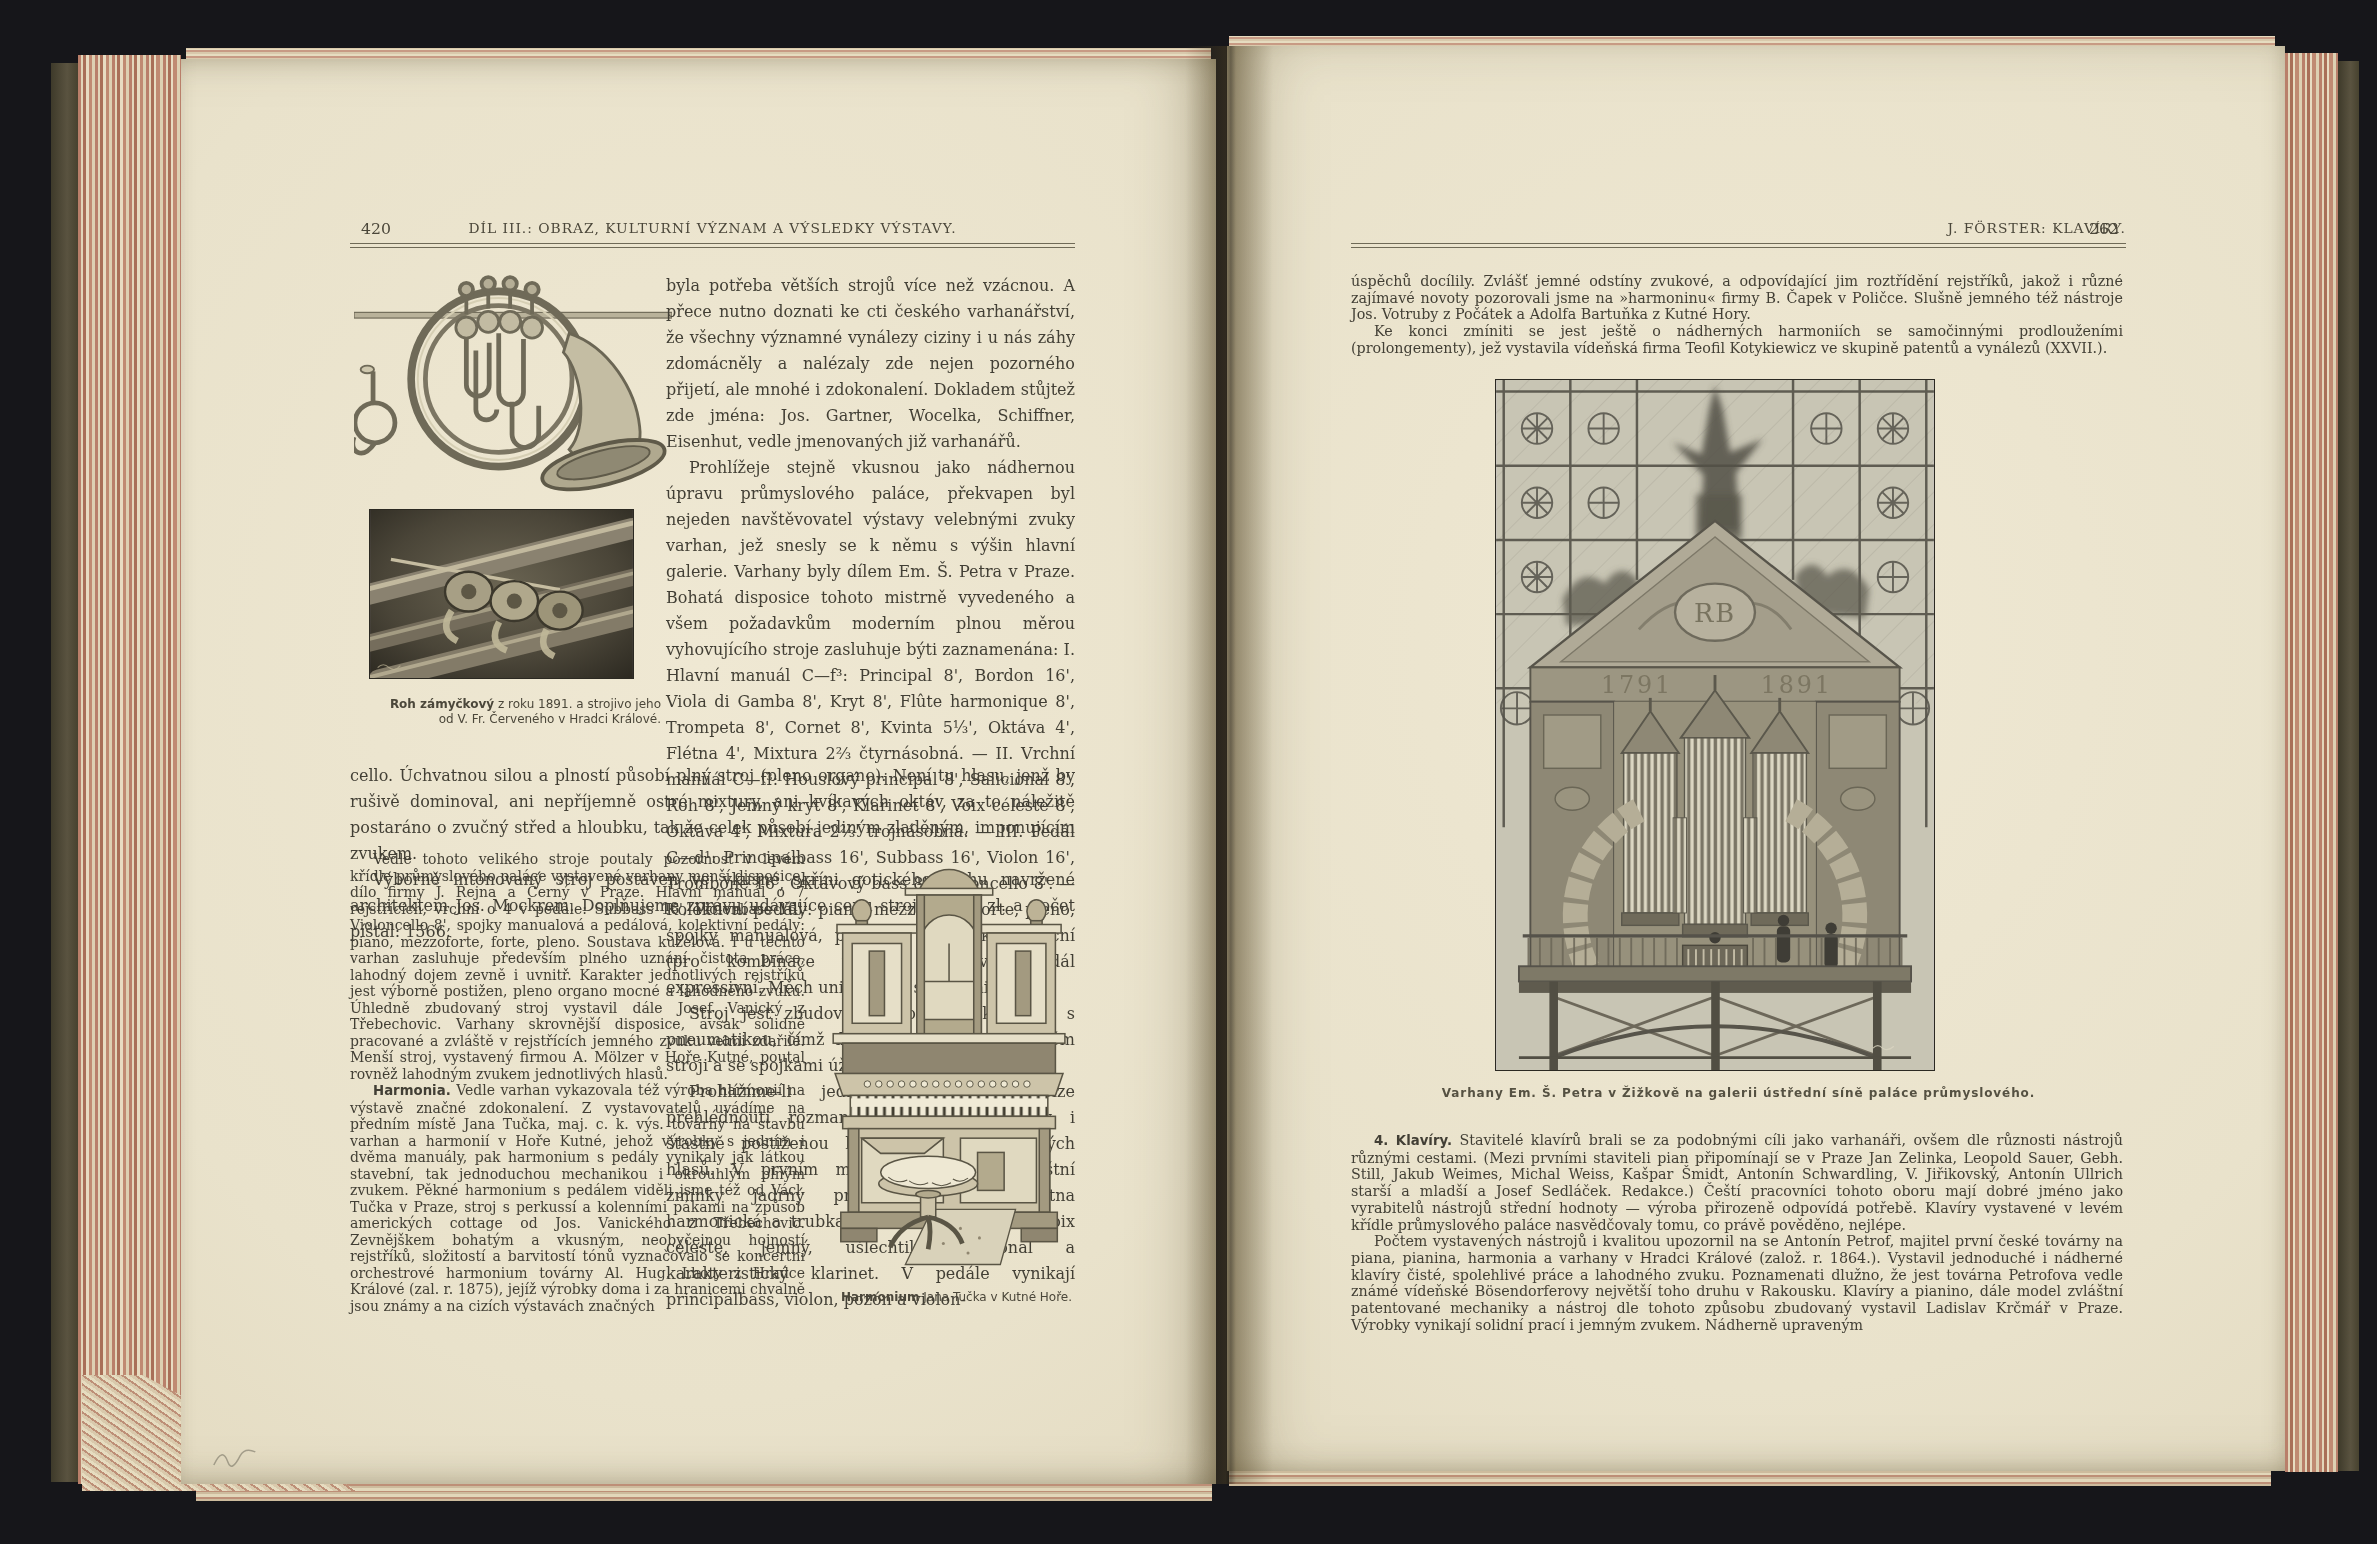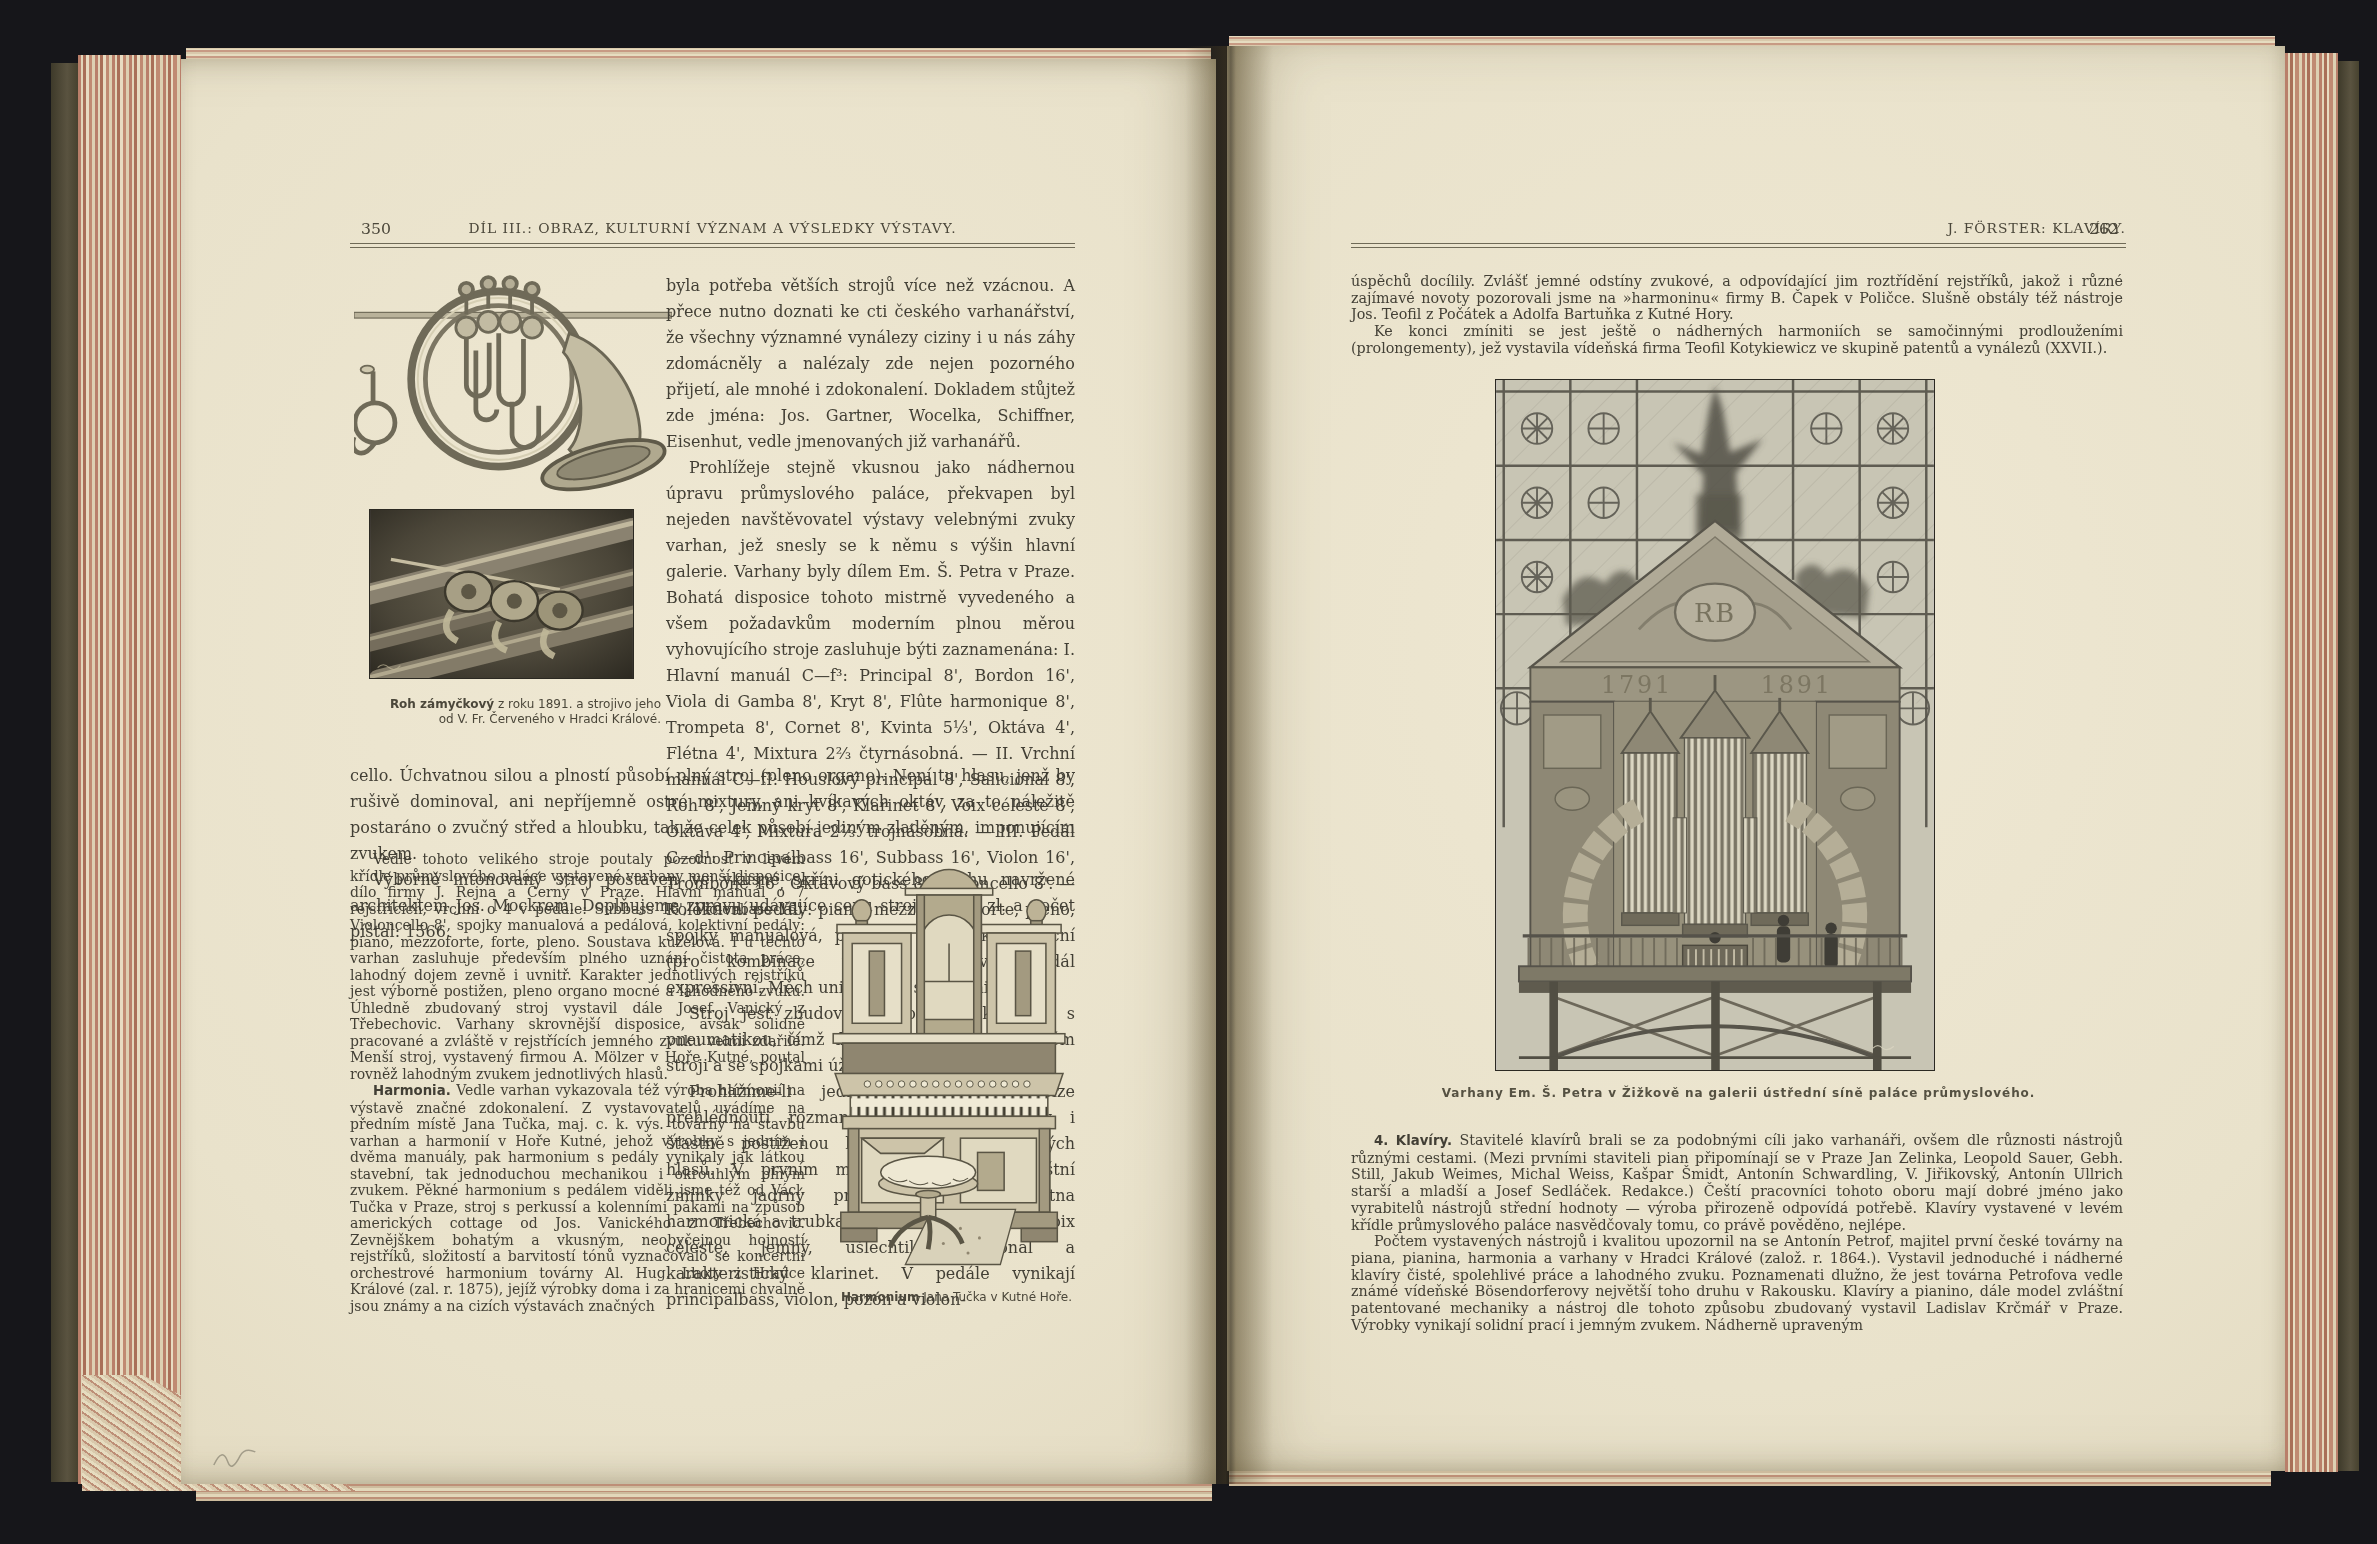--- a/index.html
+++ b/index.html
@@ -54,21 +54,21 @@
   <div class="top-stack" style="left:186px;top:48px;width:1025px;height:12.4px;"></div>
   <div class="top-stack" style="left:1229px;top:36px;width:1046px;height:10.5px;"></div>
   <div class="bottom-stack" style="left:196px;top:1482px;width:1016px;height:19px;"></div>
   <div class="bottom-stack" style="left:1229px;top:1469px;width:1042px;height:17px;"></div>
   <div class="corner-wedge" style="left:82px;top:1375px;width:276px;height:116px;"></div>
 
   <div class="page" id="page-left"></div>
   <div class="page" id="page-right"></div>
   <div id="gutter"></div>
 
-  <div class="pageno" style="left:361px;top:219px;">350</div>
+  <div class="pageno" style="left:361px;top:219px;">420</div>
   <div class="runhead" style="left:350px;top:220px;width:725px;text-align:center;">DÍL III.: OBRAZ, KULTURNÍ VÝZNAM A VÝSLEDKY VÝSTAVY.</div>
   <div class="dbl-rule" style="left:350px;top:243px;width:725px;"></div>
 
   <div class="fig" style="left:354px;top:259px;width:318px;height:240px;">
     <svg width="318" height="240" viewBox="0 0 334 252">
       <g>
         <rect x="0" y="56" width="334" height="6" fill="#b9b29a" stroke="#6e6856" stroke-width="1.2"></rect>
       </g>
       <g stroke="#6f6a58" fill="none">
         <line x1="20" y1="118" x2="20" y2="150" stroke-width="5"></line>
@@ -267,21 +267,21 @@
     <svg width="49" height="27" viewBox="0 0 52 28">
       <path d="M3,22 q9,-20 15,-3 q4,11 13,-7 q5,-9 16,-4" stroke="#8d8877" stroke-width="1.6" fill="none" opacity=".75"></path>
     </svg>
   </div>
 
   <div class="runhead" style="left:1351px;top:220px;width:775px;text-align:right;">J. FÖRSTER: KLAVÍRY.</div>
   <div class="pageno" style="left:2089px;top:219px;">262</div>
   <div class="dbl-rule" style="left:1351px;top:243px;width:775px;"></div>
 
   <div class="bodytext" style="left:1351px;top:273px;width:772px;font-size:14.3px;line-height:16.7px;">
-    <p>úspěchů docílily. Zvlášť jemné odstíny zvukové, a odpovídající jim roztřídění rejstříků, jakož i různé zajímavé novoty pozorovali jsme na »harmoninu« firmy B. Čapek v Poličce. Slušně obstály též nástroje Jos. Teofil z Počátek a Adolfa Bartuňka z Kutné Hory.</p>
+    <p>úspěchů docílily. Zvlášť jemné odstíny zvukové, a odpovídající jim roztřídění rejstříků, jakož i různé zajímavé novoty pozorovali jsme na »harmoninu« firmy B. Čapek v Poličce. Slušně jemného též nástroje Jos. Votruby z Počátek a Adolfa Bartuňka z Kutné Hory.</p>
     <p class="ind">Ke konci zmíniti se jest ještě o nádherných harmoniích se samočinnými prodlouženími (prolongementy), jež vystavila vídeňská firma Teofil Kotykiewicz ve skupině patentů a vynálezů (XXVII.).</p>
   </div>
 
   <div class="photo-frame" id="organ-frame" style="width:438px;height:690px;">
     <svg width="438" height="690" viewBox="0 0 460 725">
       <defs>
         <filter id="blur1" x="-30%" y="-30%" width="160%" height="160%">
             <feGaussianBlur stdDeviation="3.2"></feGaussianBlur>
           </filter>
         <pattern id="gd" width="24" height="24" patternUnits="userSpaceOnUse" patternTransform="rotate(45)">

